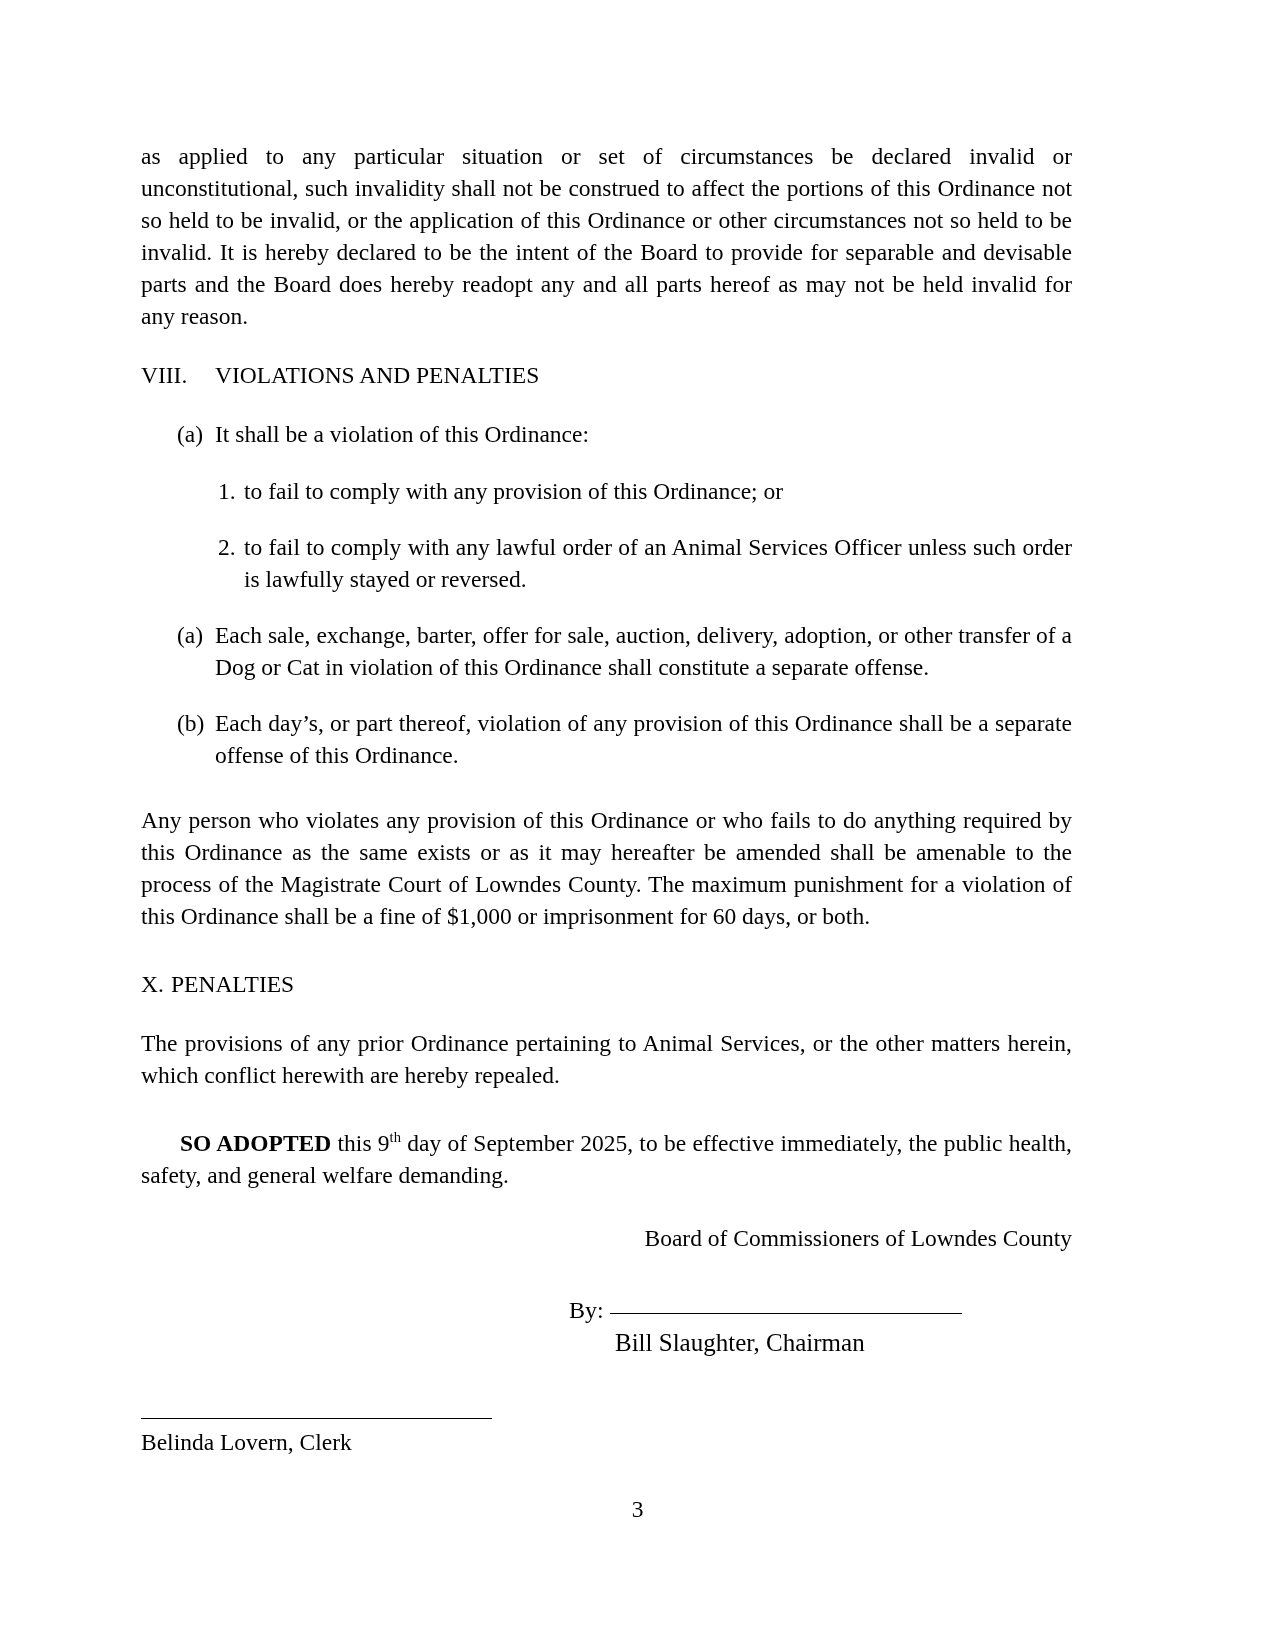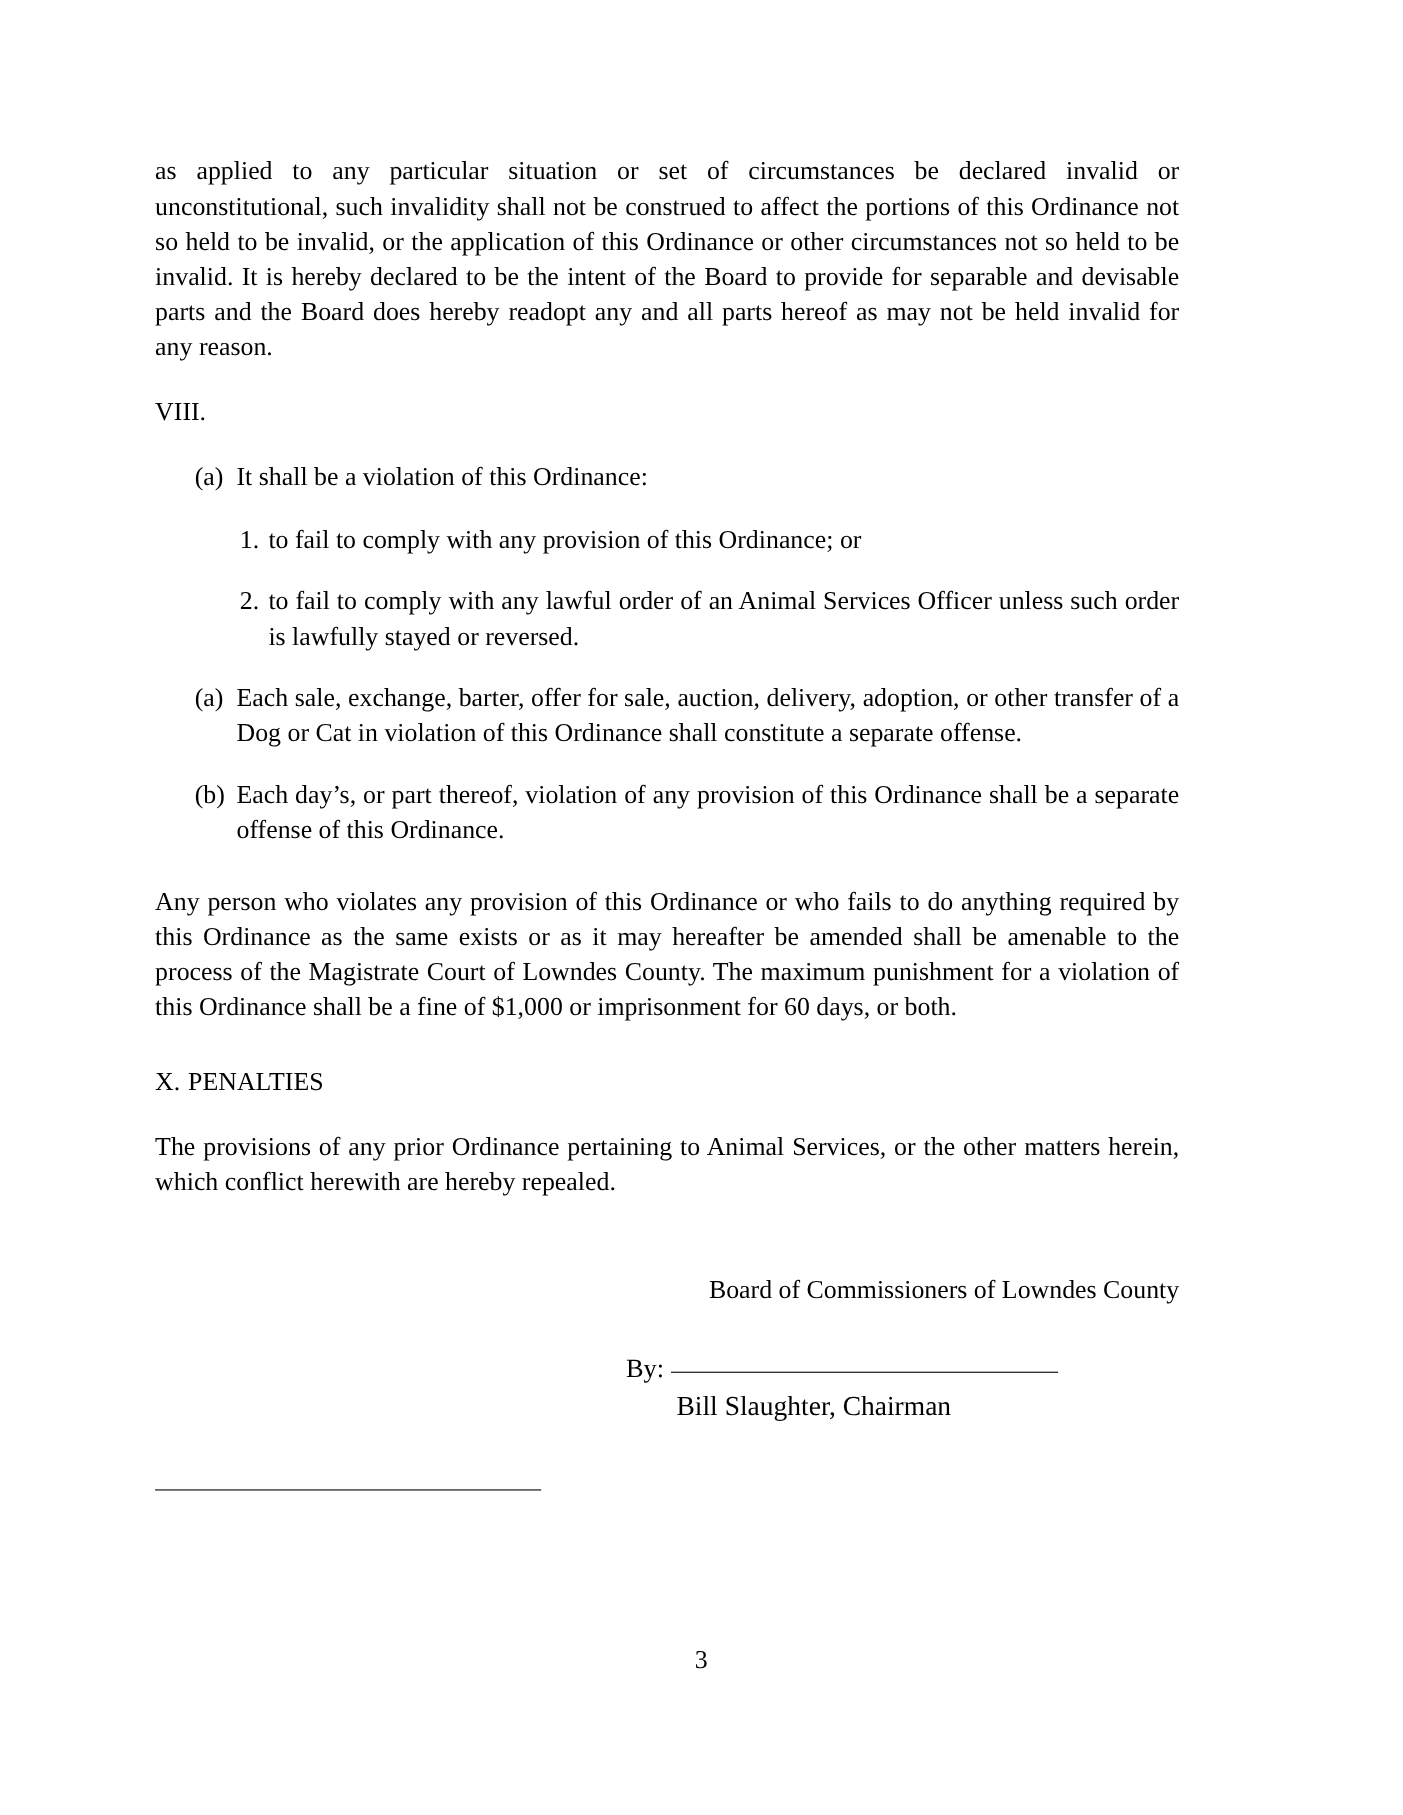--- a/index.html
+++ b/index.html
@@ -170,20 +170,21 @@
 <body>
 
 <div class="page">
 
   <div class="content">
 
     <p class="body-para">as applied to any particular situation or set of circumstances be declared invalid or unconstitutional, such invalidity shall not be construed to affect the portions of this Ordinance not so held to be invalid, or the application of this Ordinance or other circumstances not so held to be invalid. It is hereby declared to be the intent of the Board to provide for separable and devisable parts and the Board does hereby readopt any and all parts hereof as may not be held invalid for any reason.</p>
 
     <div class="section-heading h-viii">
       <span class="numeral">VIII.</span>
+      <span>VIOLATIONS AND PENALTIES</span>
     </div>
 
     <div class="list-item lvl1">
       <span class="marker">(a)</span>
       <span class="item-text">It shall be a violation of this Ordinance:</span>
     </div>
 
     <div class="list-item lvl2">
       <span class="marker">1.</span>
       <span class="item-text">to fail to comply with any provision of this Ordinance; or</span>
@@ -213,33 +214,35 @@
 
     <div class="section-heading h-x">
       <span class="numeral">X.</span>
       <span>PENALTIES</span>
     </div>
 
     <p class="body-para">The provisions of any prior Ordinance pertaining to Animal Services, or the other matters herein, which conflict herewith are hereby repealed.</p>
 
     <div class="spacer-sm"></div>
 
+    <p class="adopted-para"><b>SO ADOPTED</b><span> this 9</span><sup>th</sup><span> day of September 2025, to be effective immediately, the public health, safety, and general welfare demanding.</span></p>
 
     <div class="sig-block">
       <div class="sig-line-1">Board of Commissioners of Lowndes County</div>
 
       <div class="by-row">
         <span class="by-label">By:</span>
         <span class="rule"></span>
       </div>
 
       <div class="sig-name">Bill Slaughter, Chairman</div>
     </div>
 
     <div class="attest-block">
       <div class="attest-rule"></div>
+      <div class="attest-name">Belinda Lovern, Clerk</div>
     </div>
 
   </div>
 
   <div class="page-number">3</div>
 
 </div>
 
 </body></html>

